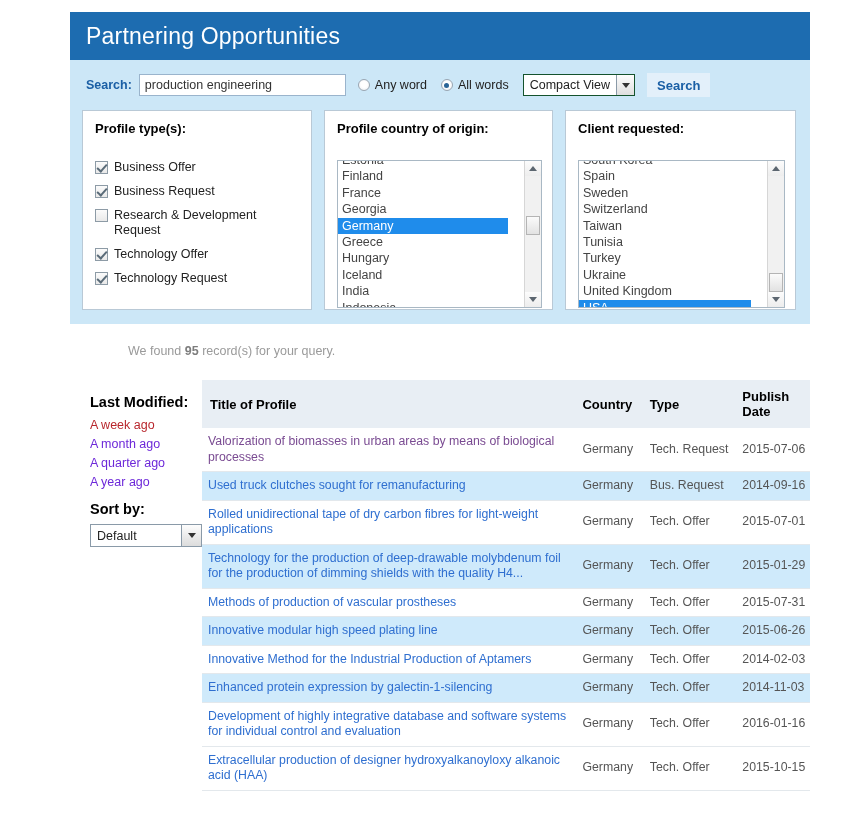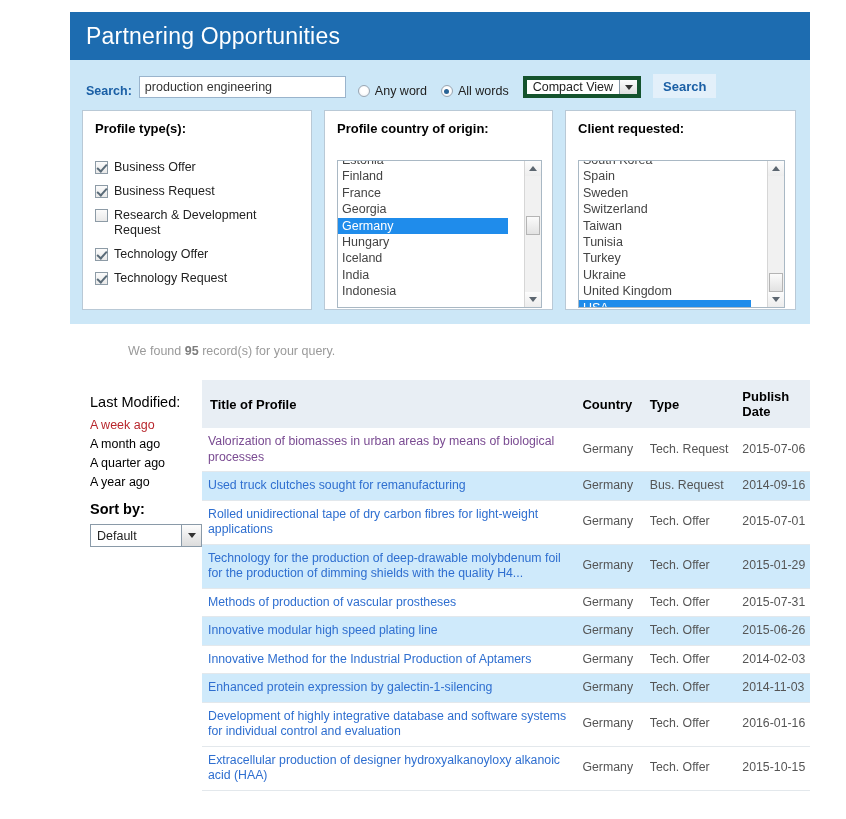--- a/index.html
+++ b/index.html
@@ -39,21 +39,21 @@
   }
 
   
   .search-panel {
     background: #cce7f7;
     padding: 12px 12px 14px 12px;
     box-sizing: border-box;
   }
   .search-row {
     display: flex;
-    align-items: flex-end;
+    align-items: center;
     gap: 0px;
     height: 26px;
     margin-bottom: 12px;
   }
   .search-label {
     color: #1a5fa5;
     font-weight: bold;
     font-size: 12.5px;
     margin-right: 7px;
     margin-left: 4px;
@@ -98,21 +98,21 @@
     left: 2.5px; top: 2.5px;
     width: 5px; height: 5px;
     border-radius: 50%;
     background: #2a6496;
   }
   .view-select {
     margin-left: 14px;
     height: 22px;
     display: flex;
     align-items: stretch;
-    border: 4px solid #14532d;
+    border: 1px solid #14532d;
     background: #ffffff;
     box-sizing: border-box;
   }
   .view-select .val {
     font-size: 12.5px;
     color: #222;
     padding: 0 6px;
     display: flex;
     align-items: center;
     white-space: nowrap;
@@ -281,28 +281,28 @@
     align-items: flex-start;
   }
   .sidebar {
     width: 132px;
     flex: 0 0 auto;
     padding-left: 20px;
     box-sizing: border-box;
     padding-top: 14px;
   }
   .sb-head {
-    font-weight: normal;
+    font-weight: bold;
     font-size: 14.5px;
     color: #000000;
     margin-bottom: 8px;
   }
   .sb-link {
     font-size: 12.5px;
-    color: #000000;
+    color: #6d28d9;
     margin-bottom: 5px;
     cursor: pointer;
     display: block;
   }
   .sb-link.active { color: #b8272d; }
   .sb-head2 {
     font-weight: bold;
     font-size: 14.5px;
     color: #000000;
     margin-top: 12px;
@@ -445,20 +445,21 @@
       <div class="filter-box origin">
         <div class="filter-title">Profile country of origin:</div>
         <div class="listbox">
           <div class="list-inner">
             <div class="list-scroll">
                 <div class="list-opt">Estonia</div>
                 <div class="list-opt">Finland</div>
                 <div class="list-opt">France</div>
                 <div class="list-opt">Georgia</div>
                 <div class="list-opt selected">Germany</div>
+                <div class="list-opt">Greece</div>
                 <div class="list-opt">Hungary</div>
                 <div class="list-opt">Iceland</div>
                 <div class="list-opt">India</div>
                 <div class="list-opt">Indonesia</div>
               </div>
           </div>
           <div class="scrollbar">
             <div class="sb-arrow">
                 <span class="sb-up-tri"></span>
               </div>

